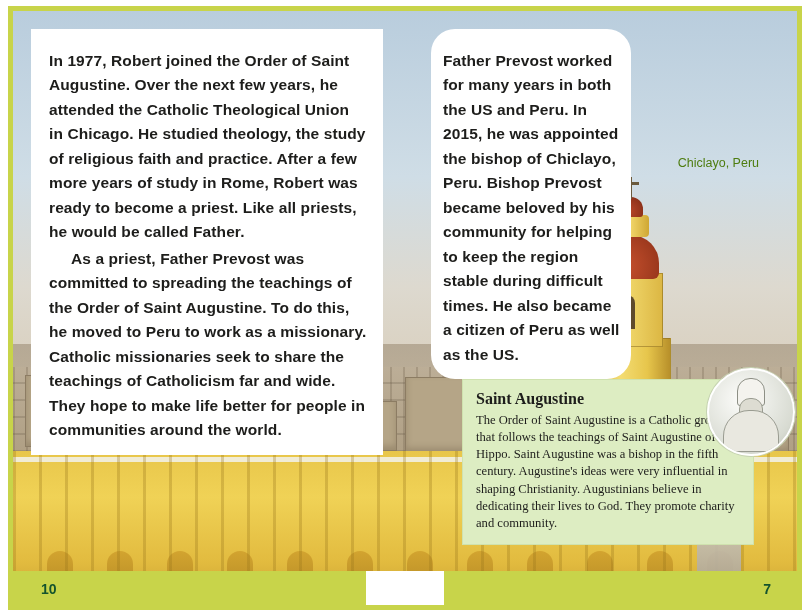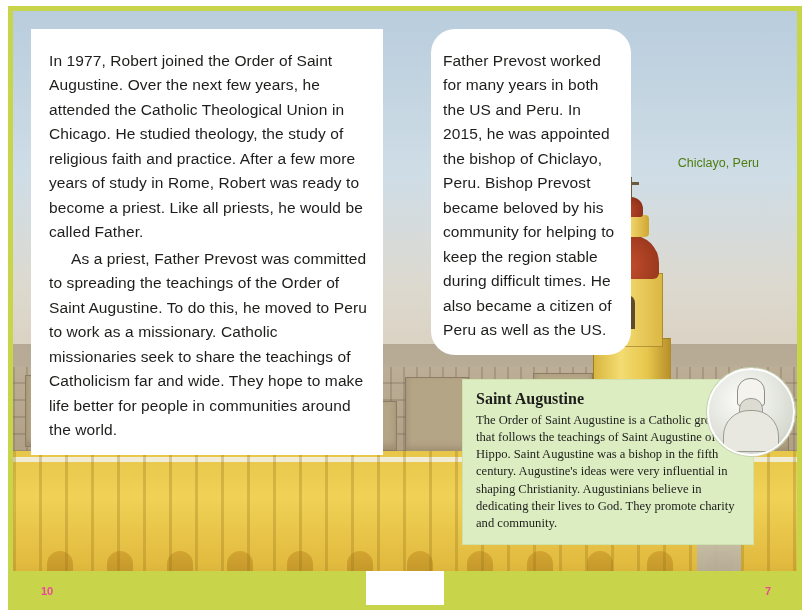--- a/index.html
+++ b/index.html
@@ -228,20 +228,21 @@
     padding: 20px 10px 12px 12px;
     border-radius: 24px;
   }
   .col-left p, .col-right p {
     margin: 0;
     font-family: "Liberation Sans", sans-serif;
     font-size: 15.5px;
     line-height: 1.58;
     color: #1d1d1b;
     letter-spacing: .1px;
+    font-weight: bold;
   }
   .col-left p.indent, .col-right p.indent {
     text-indent: 22px;
   }
   .col-left p + p, .col-right p + p {
     margin-top: 2px;
   }
 
   
   .caption {
@@ -332,23 +333,23 @@
     bottom: 0;
     height: 34px;
     background: #c8d44a;
   }
   .footer-left  { left: 0;  width: 45%; border-radius: 0 0 0 0; }
   .footer-right { right: 0; width: 45%; }
   .pagenum {
     position: absolute;
     bottom: 8px;
     font-family: "Liberation Sans", sans-serif;
-    font-size: 11px;
+    font-size: 14px;
     font-weight: bold;
-    color: #ec4899;
+    color: #14532d;
   }
   .pagenum-left  { left: 28px; }
   .pagenum-right { right: 26px; }
   .footer-gap {
     position: absolute;
     bottom: 0;
     left: 45%;
     width: 10%;
     height: 34px;
     background: #ffffff;

